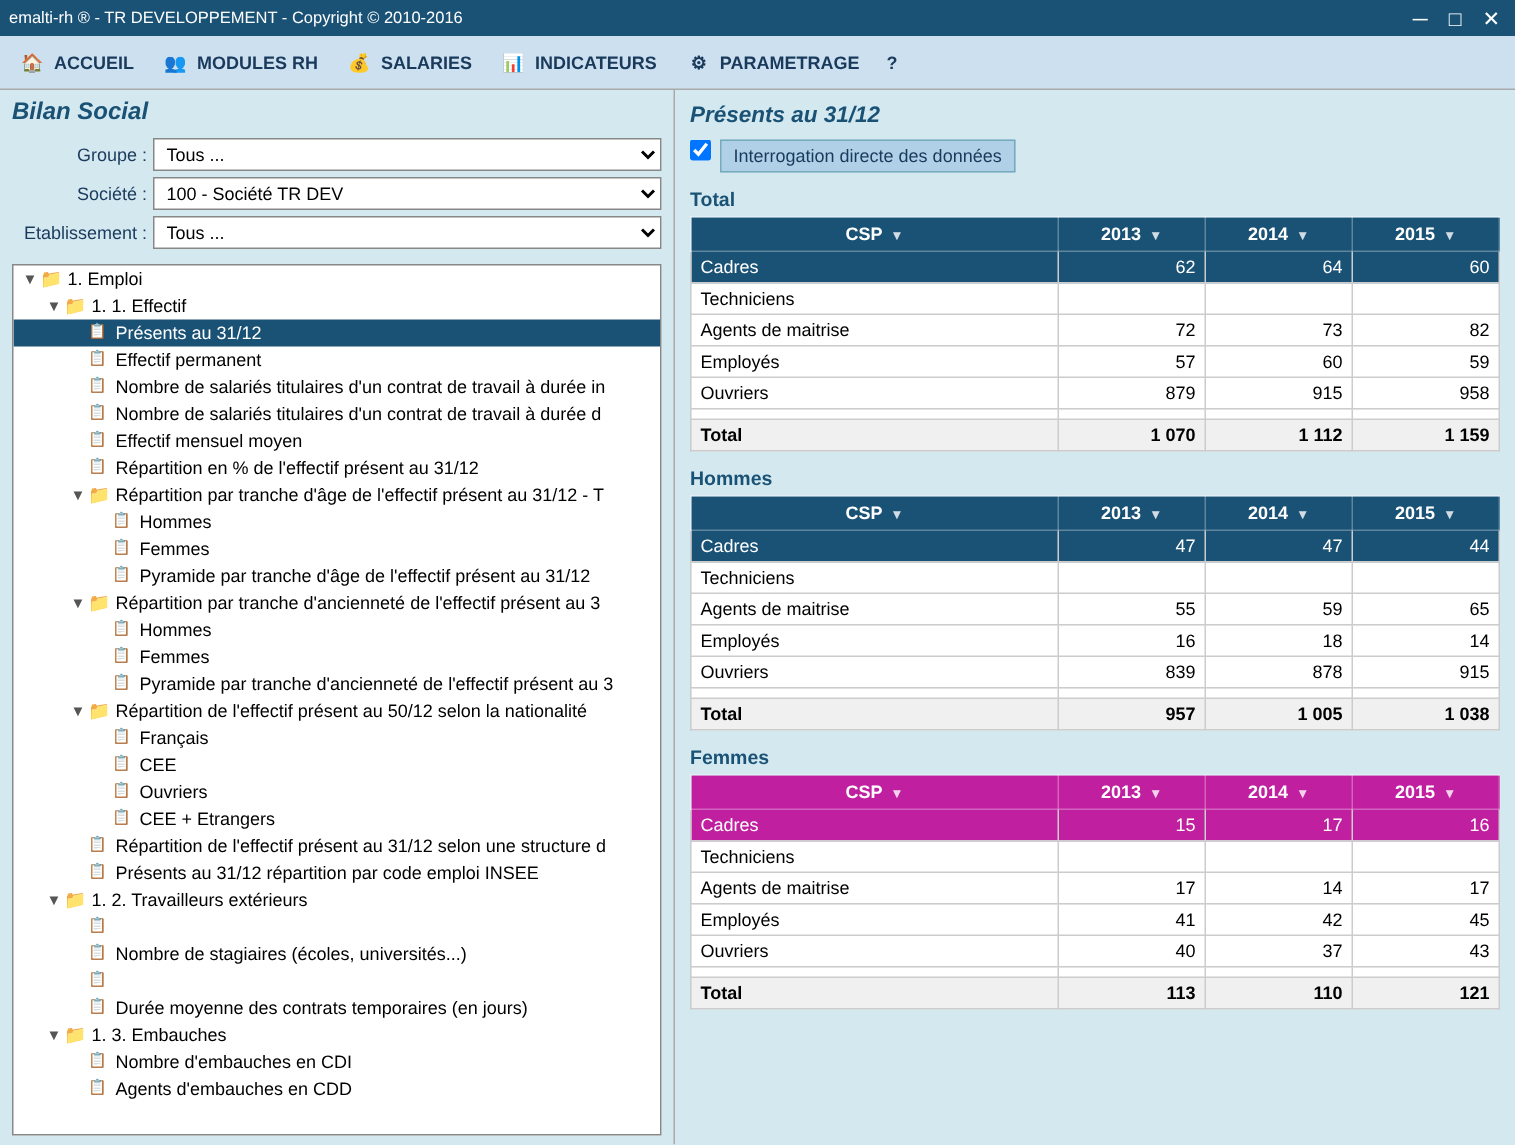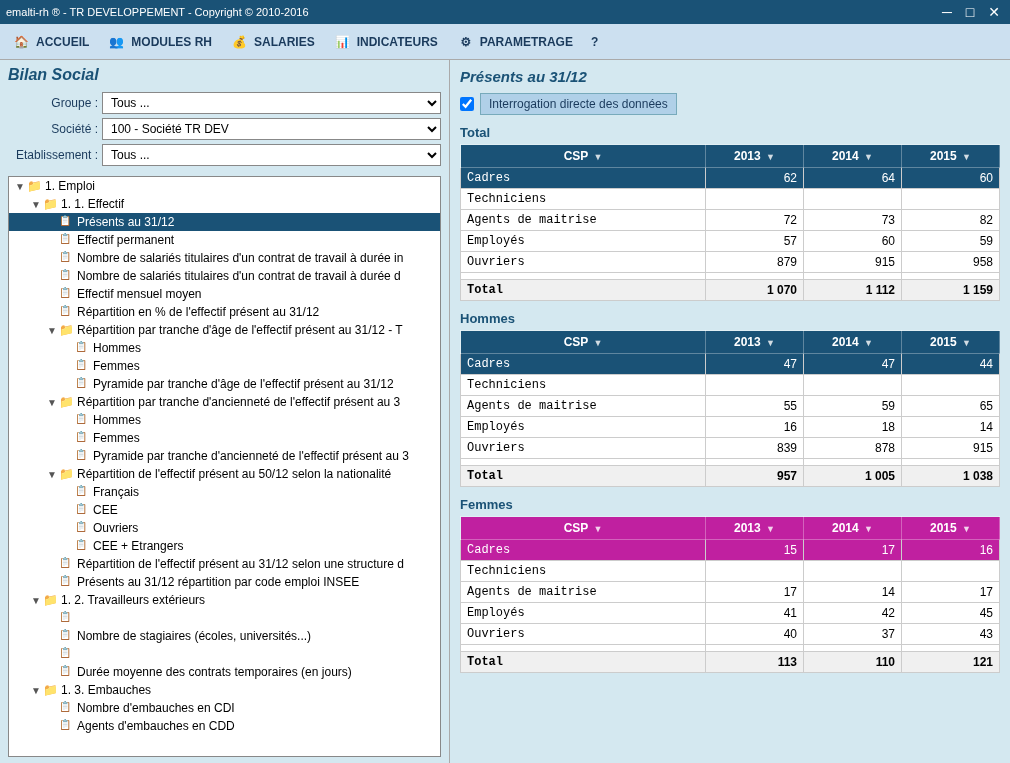--- a/index.html
+++ b/index.html
@@ -128,21 +128,20 @@
     .presents-title {
       color: #1a5276;
       font-size: 15px;
       font-style: italic;
       font-weight: bold;
       margin-bottom: 8px;
     }
 
     .checkbox-row {
       display: flex;
-      align-items: center;
       gap: 6px;
       margin-bottom: 10px;
     }
     .checkbox-row input { width: 14px; height: 14px; }
     .checkbox-label { font-size: 12px; color: #1a3a5c; background: #b0d0e8; padding: 3px 8px; border: 1px solid #7ab; }
 
     
     .section-title {
       font-size: 13px;
       font-weight: bold;
@@ -163,21 +162,21 @@
       text-align: center;
       font-weight: bold;
       color: white;
       border: 1px solid rgba(255,255,255,0.3);
     }
     .data-table td {
       padding: 3px 6px;
       border: 1px solid #ccc;
       background: white;
     }
-    .data-table td:first-child { text-align: left; font-family: Liberation Mono, monospace; }
+    .data-table td:first-child { text-align: left; }
     .data-table td:not(:first-child) { text-align: right; }
 
     
     .table-total .data-table th { background: #1a5276; }
     .table-total .data-table tr.selected-row td { background: #1a5276; color: white; }
     .table-total .data-table tr.total-row td { font-weight: bold; background: #f0f0f0; }
 
     
     .table-hommes .data-table th { background: #1a5276; }
     .table-hommes .data-table tr.selected-row td { background: #1a5276; color: white; }

